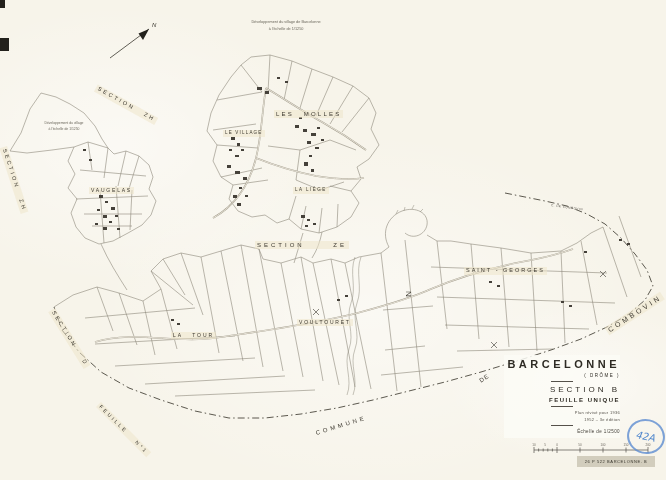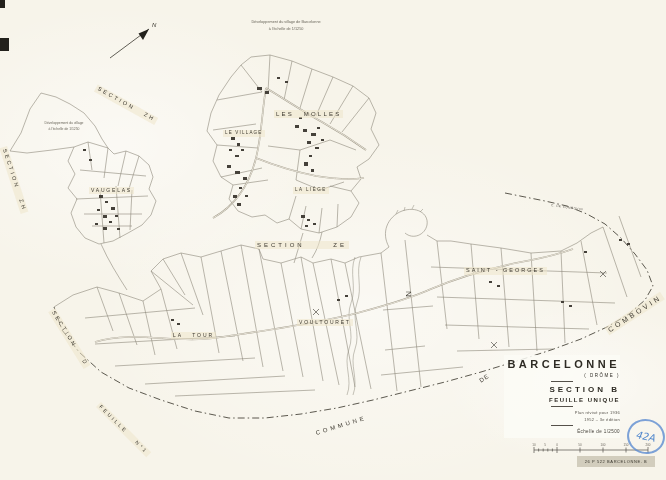--- a/index.html
+++ b/index.html
@@ -34,21 +34,21 @@
   .commune{left:316px;top:430px;font-size:6px;letter-spacing:3px;transform:rotate(-17deg);}
   .n-letter{left:408px;top:287px;font-size:8px;transform:rotate(90deg);}
   .road-lbl{left:551px;top:204px;font-size:3px;letter-spacing:.5px;transform:rotate(8deg);color:#55514a;}
   .note-top{left:236px;top:19px;width:100px;font-size:3.8px;}
   .note-left{left:38px;top:120px;width:52px;font-size:3.4px;line-height:1.8;}
   
   .title-block{position:absolute;left:504px;top:355px;width:116px;text-align:right;color:#2e2b24;background:rgba(252,251,246,.85);padding:3px 0 4px;}
   .tb-commune{font-size:11px;font-weight:bold;letter-spacing:3.5px;}
   .tb-dept{font-size:4.5px;letter-spacing:1.5px;margin-top:3px;}
   .tb-rule{width:22px;height:1px;background:#55514a;margin:3px auto;}
-  .tb-section{font-size:8px;font-weight:bold;letter-spacing:3px;margin-top:2px;}
+  .tb-section{font-size:8px;font-weight:normal;letter-spacing:3px;margin-top:2px;}
   .tb-feuille{font-size:6px;font-weight:bold;letter-spacing:1.5px;margin-top:3px;}
   .tb-small{font-size:4px;color:#55514a;margin-top:2px;letter-spacing:.3px;}
   .tb-echelle{font-size:4.5px;color:#44403a;margin-top:2px;letter-spacing:.4px;}
   
   .archive-stamp{position:absolute;left:577px;top:456px;width:78px;height:11px;background:#d2cdbd;
     color:#38352c;font-size:4px;letter-spacing:.6px;display:flex;align-items:center;justify-content:center;}
   .blue-stamp{position:absolute;left:627px;top:419px;width:34px;height:31px;border:2px solid rgba(92,140,209,.8);
     border-radius:50%;transform:rotate(12deg);display:flex;align-items:center;justify-content:center;
     color:#4f86cc;font-size:10px;font-style:italic;font-family:"DejaVu Sans",sans-serif;}
   .corner-mark{position:absolute;background:#23211c;}

